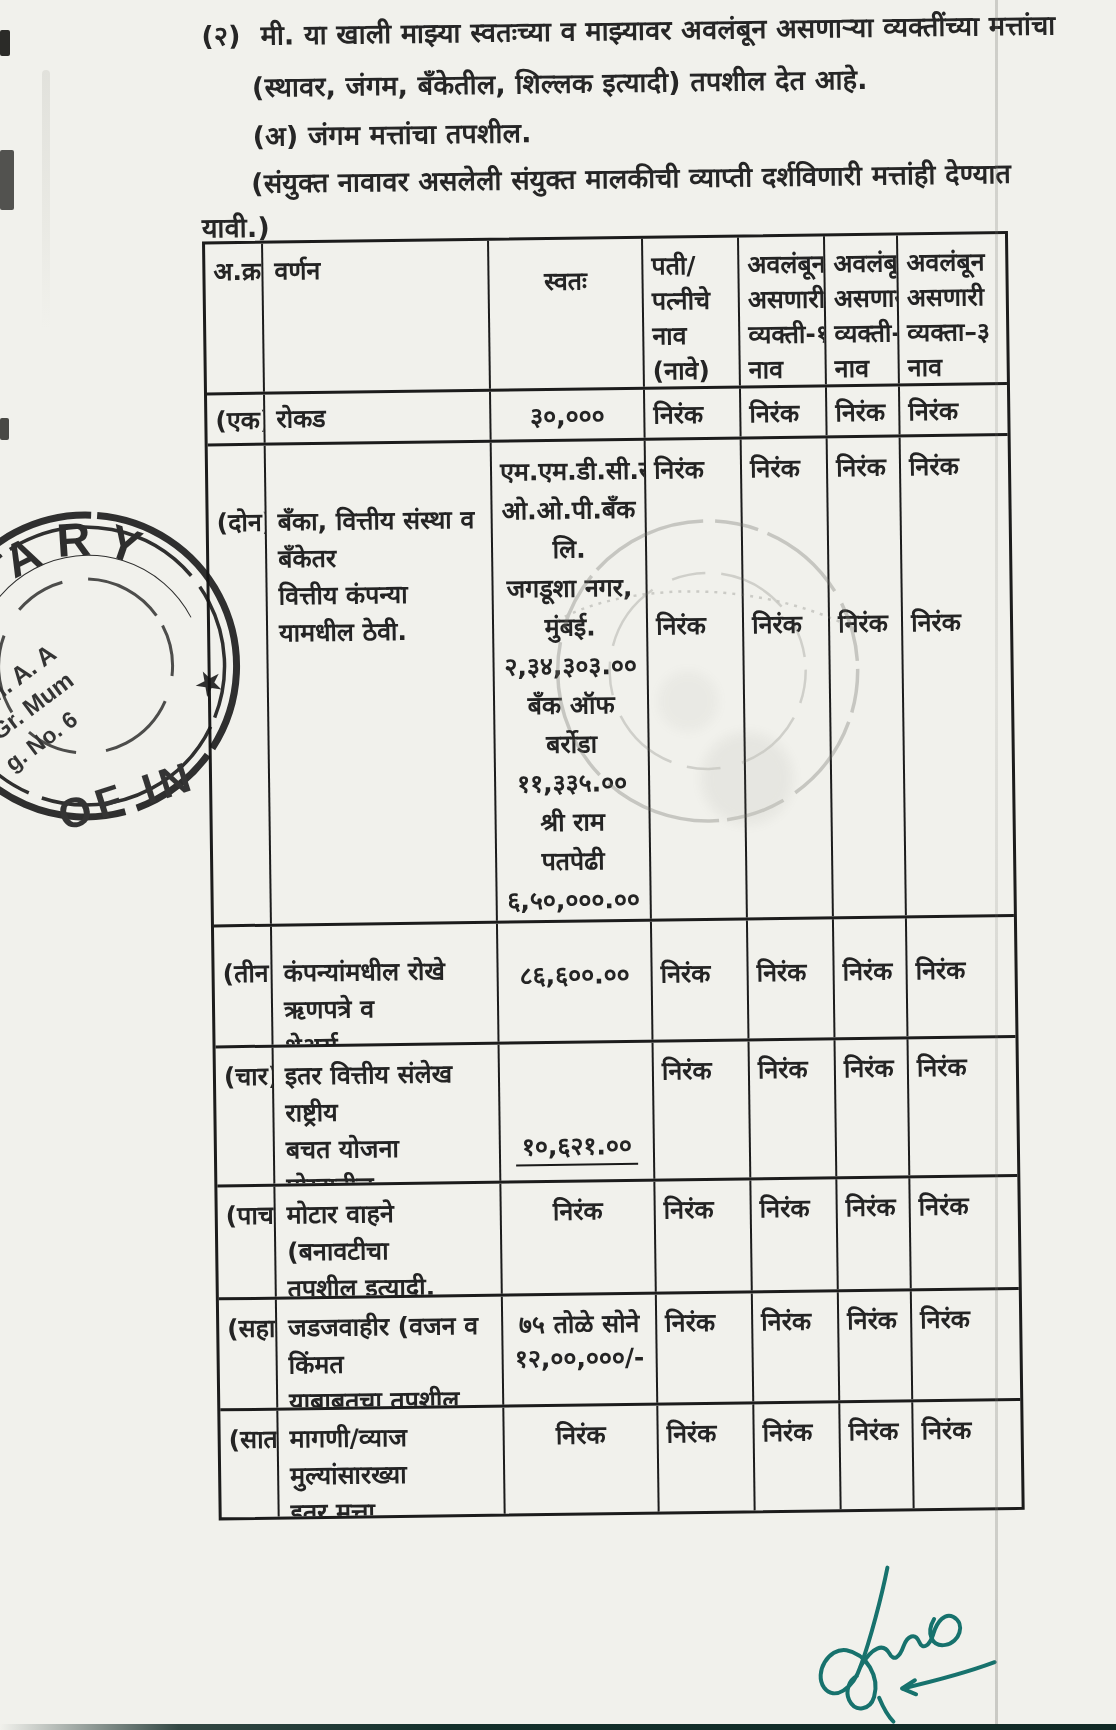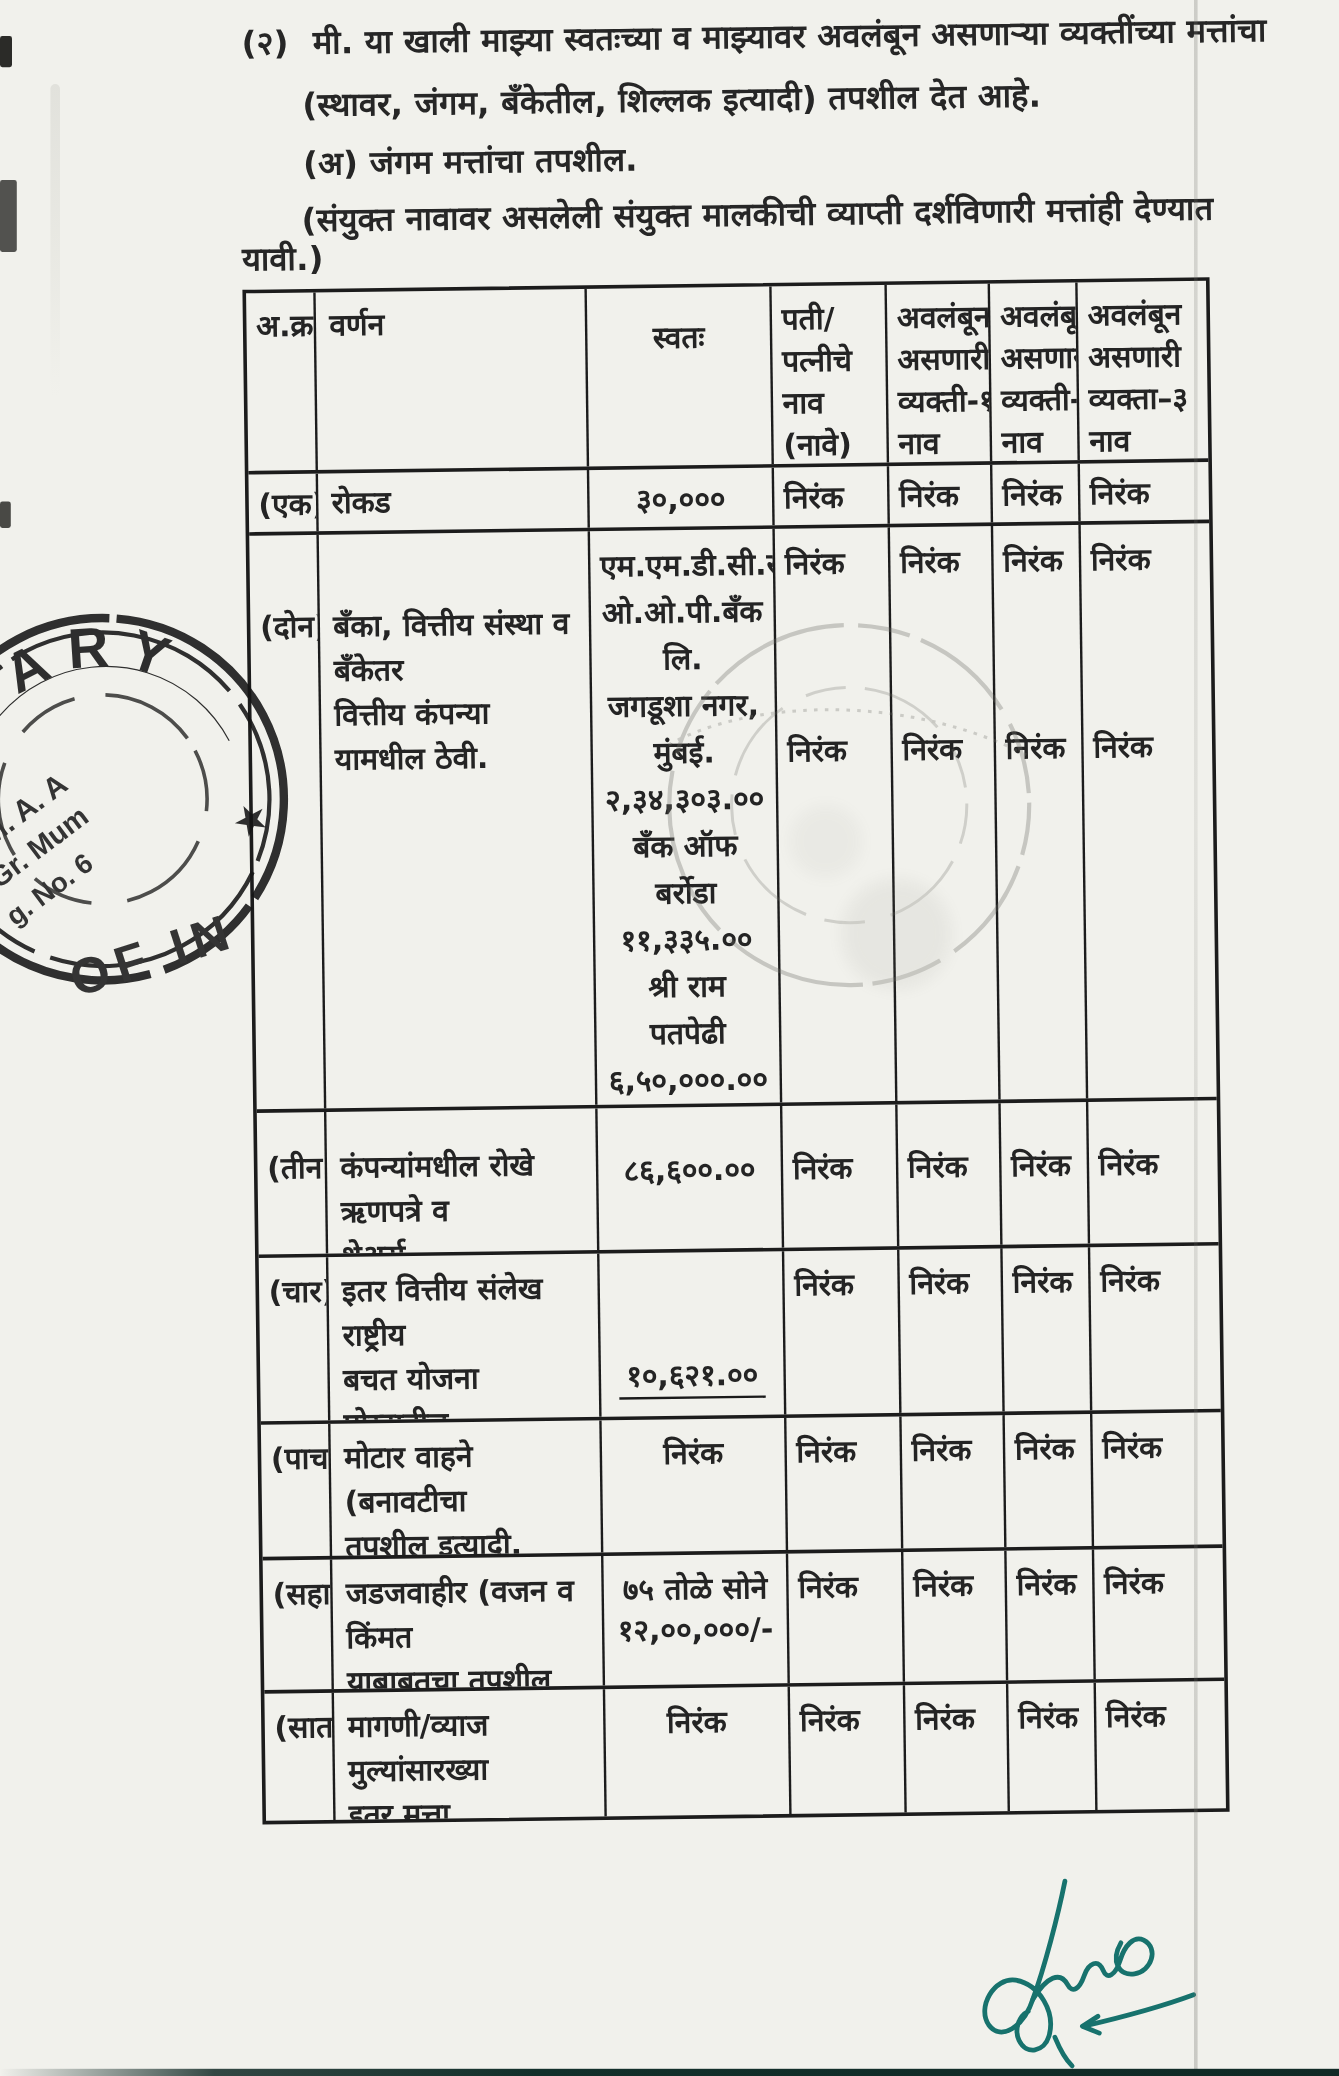--- a/index.html
+++ b/index.html
@@ -11,21 +11,21 @@
   }
   .sheet{position:absolute;inset:0;transform:rotate(-0.75deg);transform-origin:550px 850px;}
 
   
   .pline{position:absolute;font-size:27px;font-weight:600;letter-spacing:.2px;color:#262626;white-space:nowrap;}
   .p1{top:12px;left:212px;}
   .p1 .num{margin-right:20px;}
   .p2{top:64px;left:262px;}
   .p3{top:113px;left:262px;}
   .p4{top:160px;left:260px;}
-  .p5{top:192px;left:210px;}
+  .p5{top:204px;left:210px;}
 
   
   .assets-table{
     position:absolute;left:210px;top:237px;width:800px;
     border:3px solid #1c1c1c;background:transparent;
   }
   .trow{
     display:grid;
     grid-template-columns:58px 226px 154px 96px 86px 73px 107px;
     border-bottom:3px solid #1c1c1c;

